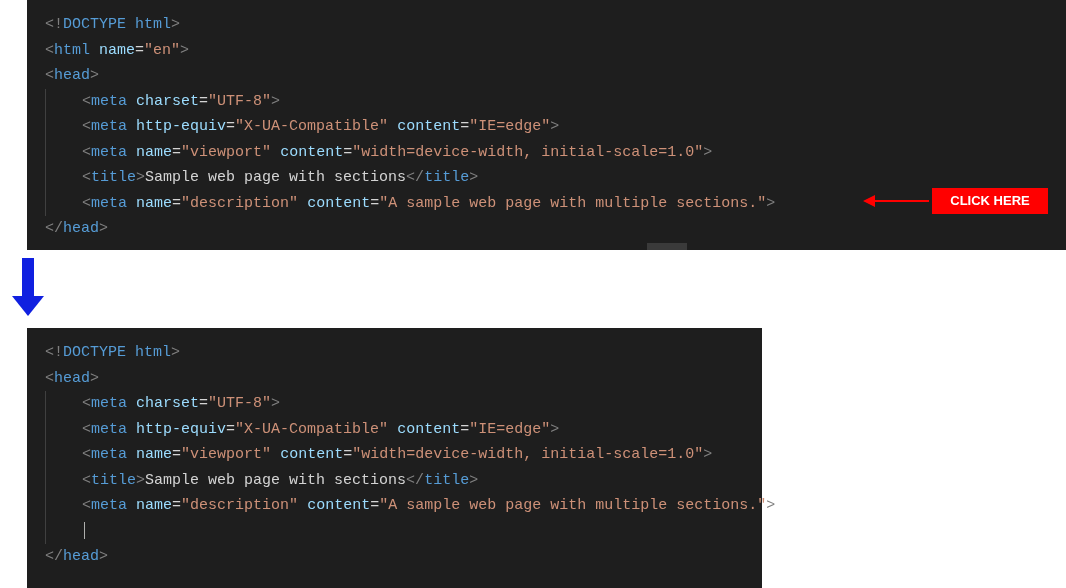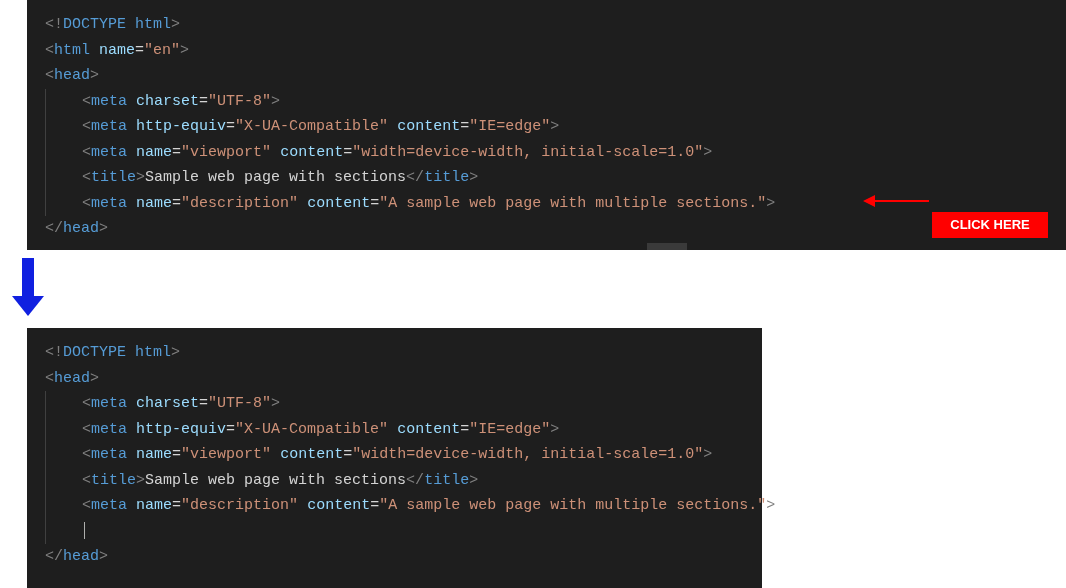--- a/index.html
+++ b/index.html
@@ -8,21 +8,21 @@
   .pane-top { height:250px; width:1066px; }
   .pane-bottom { height:260px; width:735px; position:absolute; top:328px; left:0; }
   .code-line { white-space:pre; }
   .indent-guide { display:inline-block; border-left:1px solid #404040; height:1.7em; vertical-align:top; }
   .tok-br   { color:#808080; }
   .tok-doctype { color:#569cd6; }
   .tok-tag  { color:#569cd6; }
   .tok-attr { color:#9cdcfe; }
   .tok-str  { color:#ce9178; }
   .tok-txt  { color:#d4d4d4; }
-  .click-here { position:absolute; top:188px; left:932px; width:116px; height:26px; background:#ff0000; color:#fff; font-family:Arial,Helvetica,sans-serif; font-weight:bold; font-size:13px; display:flex; align-items:center; justify-content:center;margin-top:24px; }
+  .click-here { position:absolute; top:188px; left:932px; width:116px; height:26px; background:#ff0000; color:#fff; font-family:Arial,Helvetica,sans-serif; font-weight:bold; font-size:13px; display:flex; align-items:center; justify-content:center; }
   .arrow-red { position:absolute; top:200px; left:873px; width:56px; height:2px; background:#ff0000; }
   .arrow-red::before { content:''; position:absolute; left:-10px; top:-5px; border-right:12px solid #ff0000; border-top:6px solid transparent; border-bottom:6px solid transparent; }
   .arrow-blue { position:absolute; top:258px; left:18px; width:20px; height:56px; }
   .arrow-blue .shaft { position:absolute; top:0; left:4px; width:12px; height:40px; background:#1020e0; }
   .arrow-blue .head { position:absolute; top:38px; left:-6px; width:0; height:0; border-left:16px solid transparent; border-right:16px solid transparent; border-top:20px solid #1020e0; }
   .caret-line { display:inline-block; width:1px; height:1.1em; background:#aeafad; vertical-align:middle; margin-left:2px; }
   .han-scroll { position:absolute; bottom:0; left:620px; width:40px; height:7px; background:#3a3a3a; }
 </style>
 </head>
 <body>

